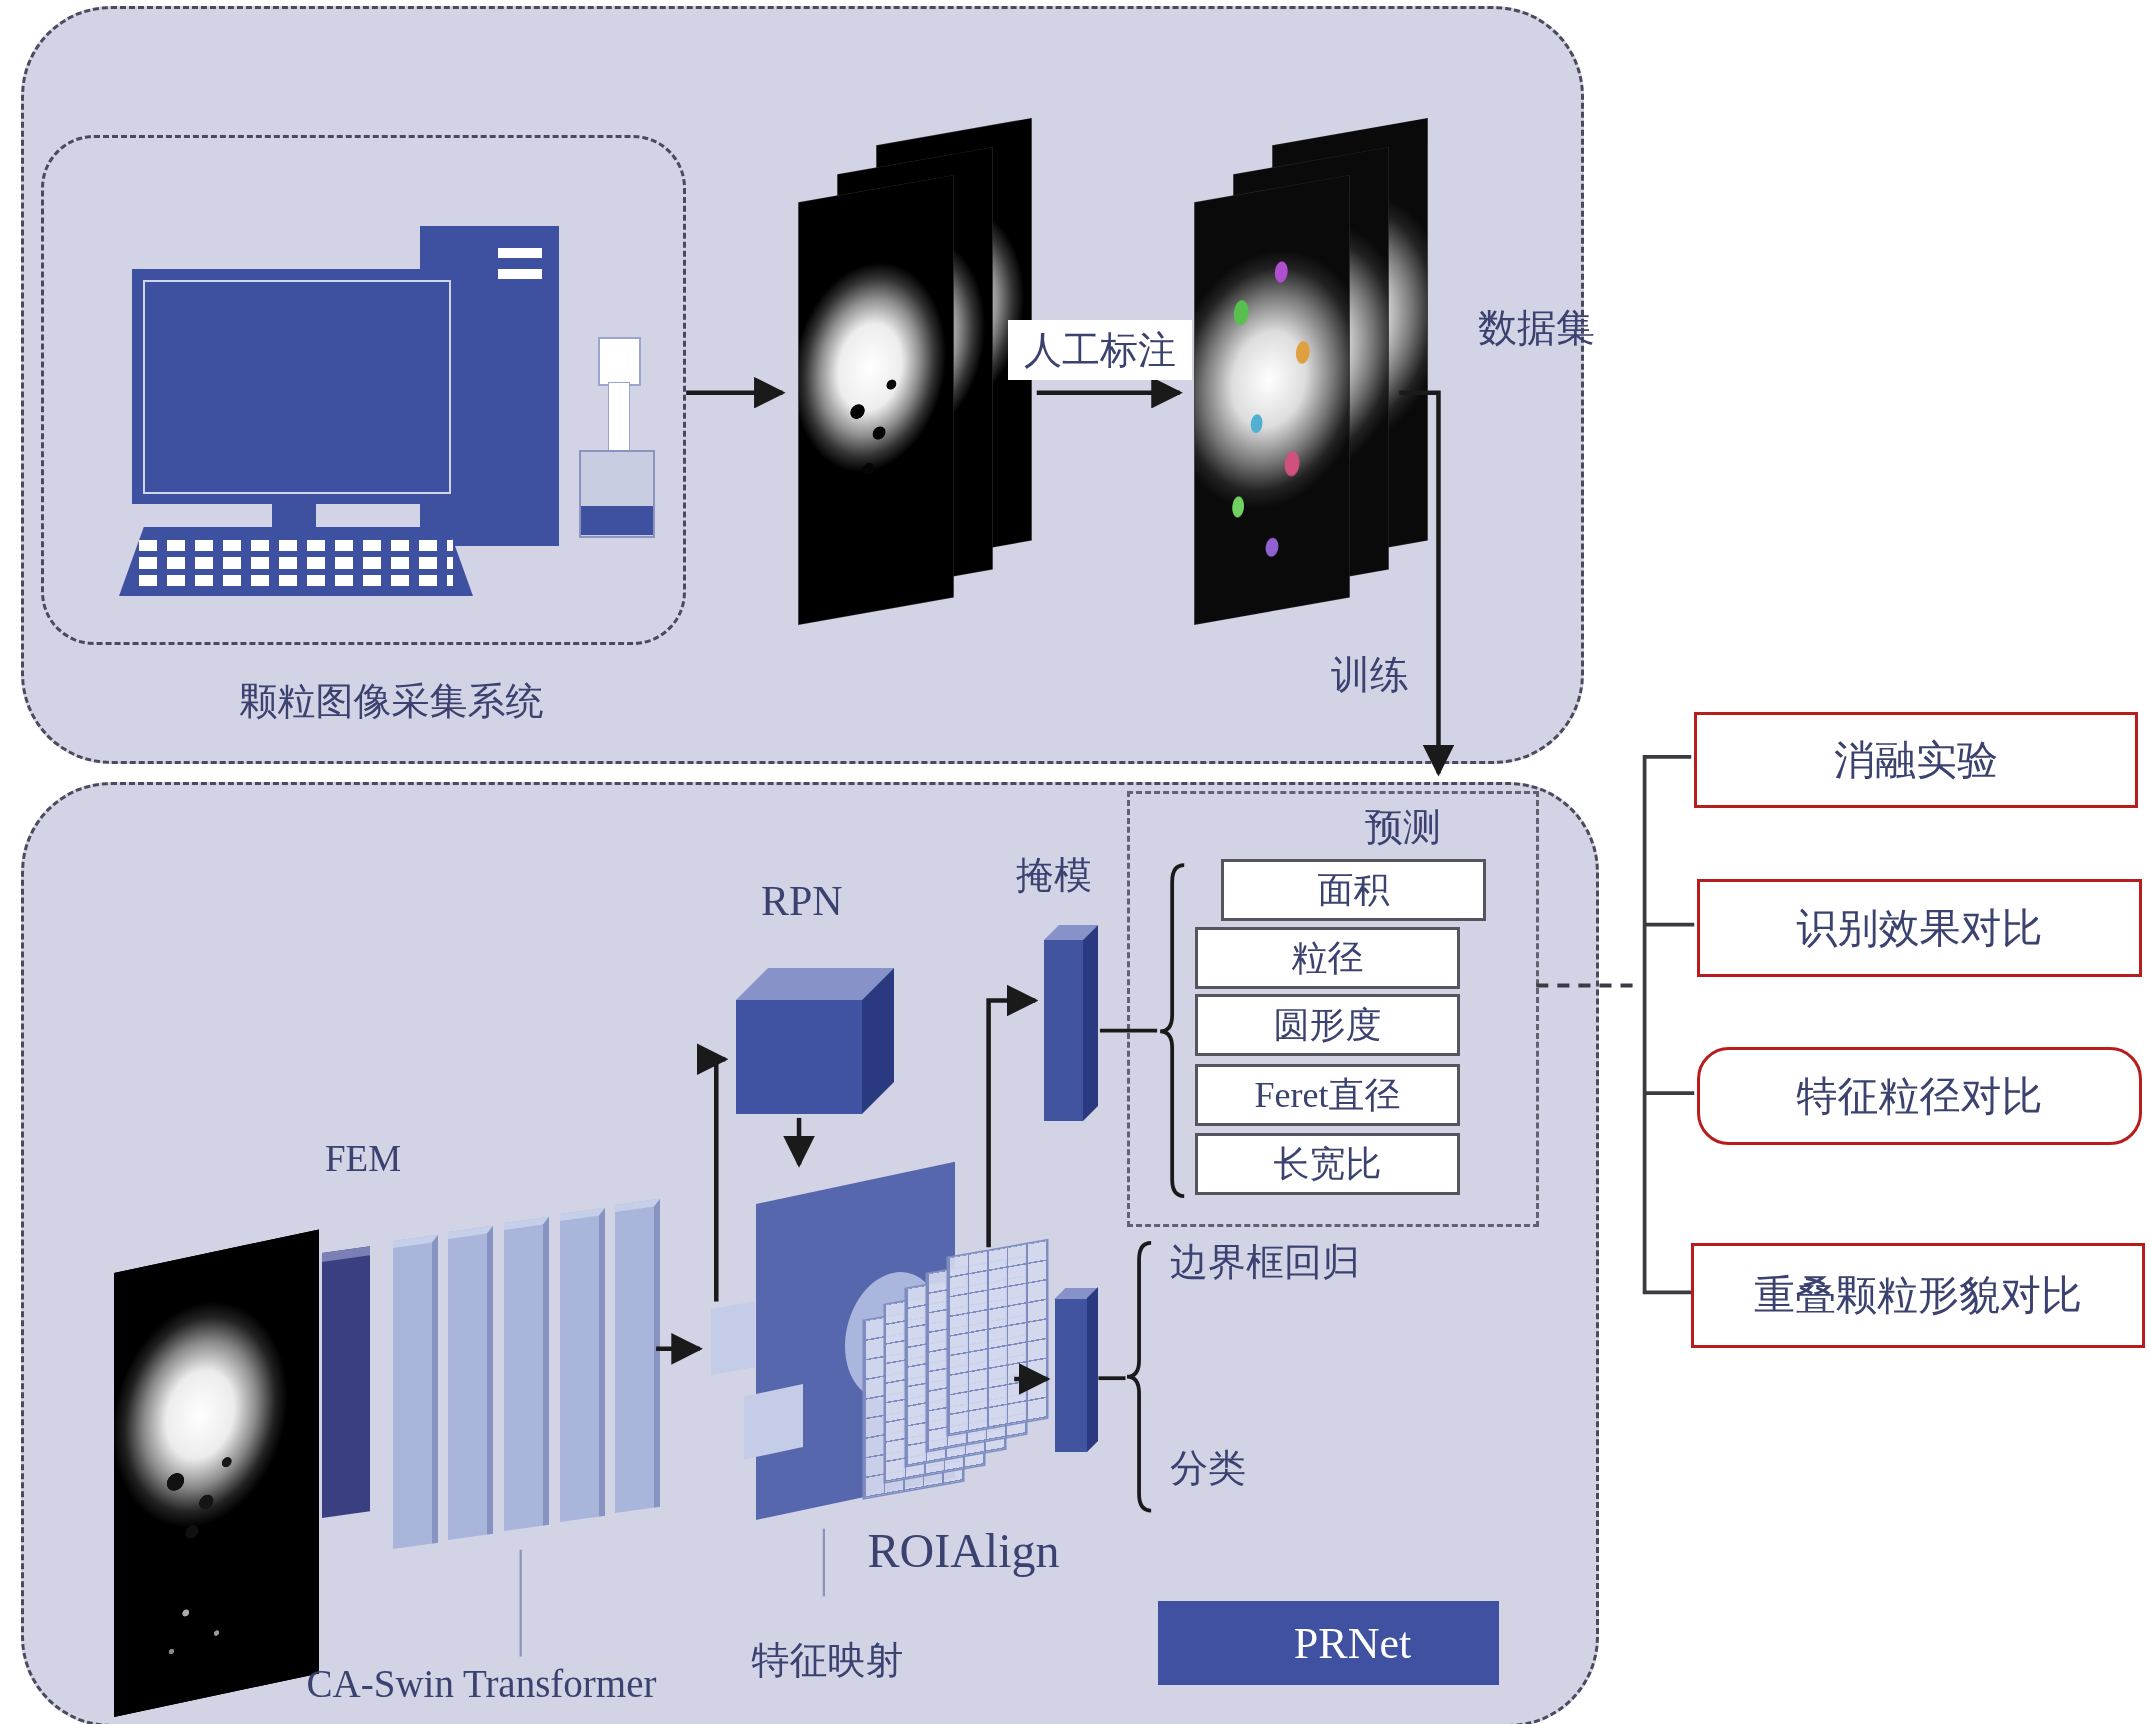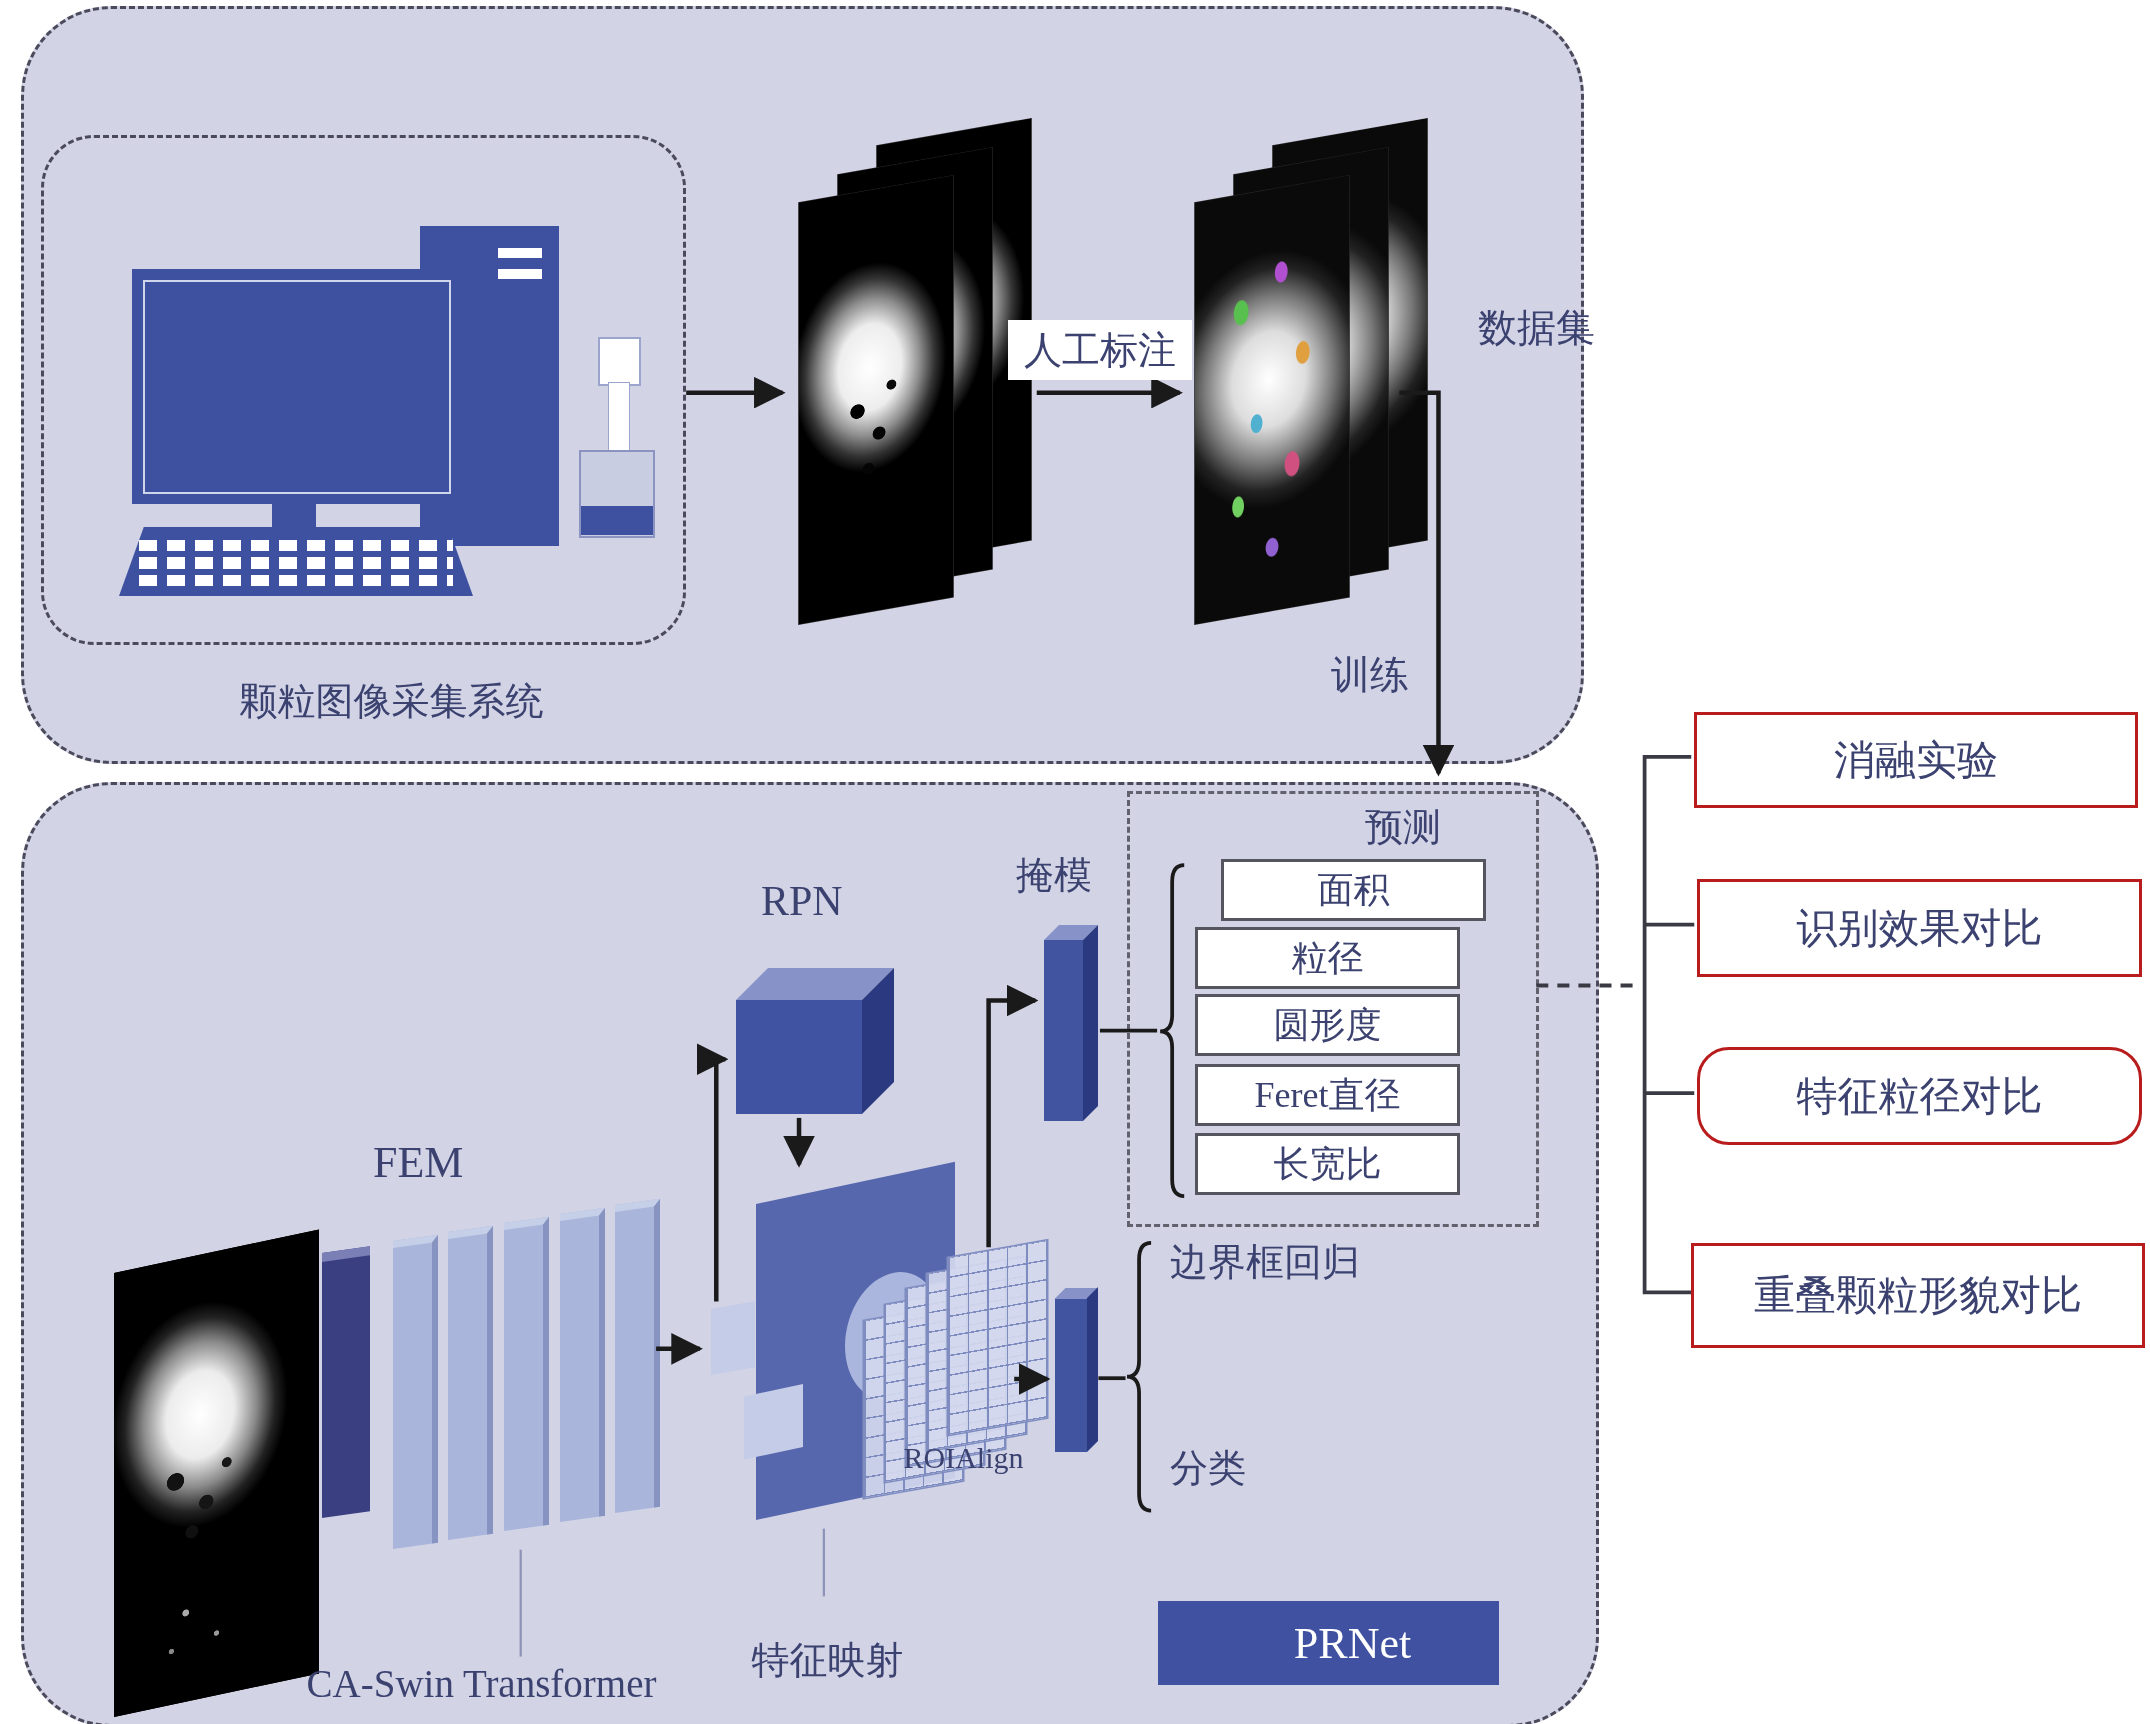--- a/index.html
+++ b/index.html
@@ -176,25 +176,25 @@
     <path d="M2186 1453 H2252" stroke="#3a3a44" stroke-width="5" fill="none"></path>
     <path d="M1095 2032 V2122" stroke="#8e94b8" stroke-width="3" fill="none"></path>
     <path d="M692 2060 V2202" stroke="#8e94b8" stroke-width="3" fill="none"></path>
   </svg>
 
   <div class="label center" style="left:211px;top:676px;width:361px;font-size:38px;">颗粒图像采集系统</div>
   <div id="anno-label" class="center">人工标注</div>
   <div class="label" style="left:1478px;top:301px;font-size:39px;">数据集</div>
   <div class="label" style="left:1331px;top:648px;font-size:39px;">训练</div>
 
-  <div class="label" style="left:325px;top:1137px;font-size:44px;margin-left:48px;">FEM</div>
+  <div class="label" style="left:325px;top:1137px;font-size:37px;">FEM</div>
   <div class="label center" style="left:256px;top:1661px;width:451px;font-size:39px;">CA-Swin Transformer</div>
   <div class="label" style="left:761px;top:877px;font-size:42px;">RPN</div>
   <div class="label center" style="left:722px;top:1601px;width:211px;font-size:38px;margin-top:34px;">特征映射</div>
-  <div class="label center" style="left:858px;top:1441px;width:211px;font-size:30px;text-align:right;">ROIAlign</div>
+  <div class="label center" style="left:858px;top:1523px;width:211px;font-size:48px;text-align:right;">ROIAlign</div>
   <div class="label" style="left:1016px;top:850px;font-size:38px;">掩模</div>
   <div class="label" style="left:1365px;top:802px;font-size:38px;">预测</div>
   <div class="label" style="left:1170px;top:1237px;font-size:38px;">边界框回归</div>
   <div class="label" style="left:1170px;top:1443px;font-size:38px;">分类</div>
 
   <div class="pred-item center" style="top:859px;margin-left:26px;">面积</div>
   <div class="pred-item center" style="top:927px;">粒径</div>
   <div class="pred-item center" style="top:994px;">圆形度</div>
   <div class="pred-item center" style="top:1064px;">Feret直径</div>
   <div class="pred-item center" style="top:1133px;">长宽比</div>

